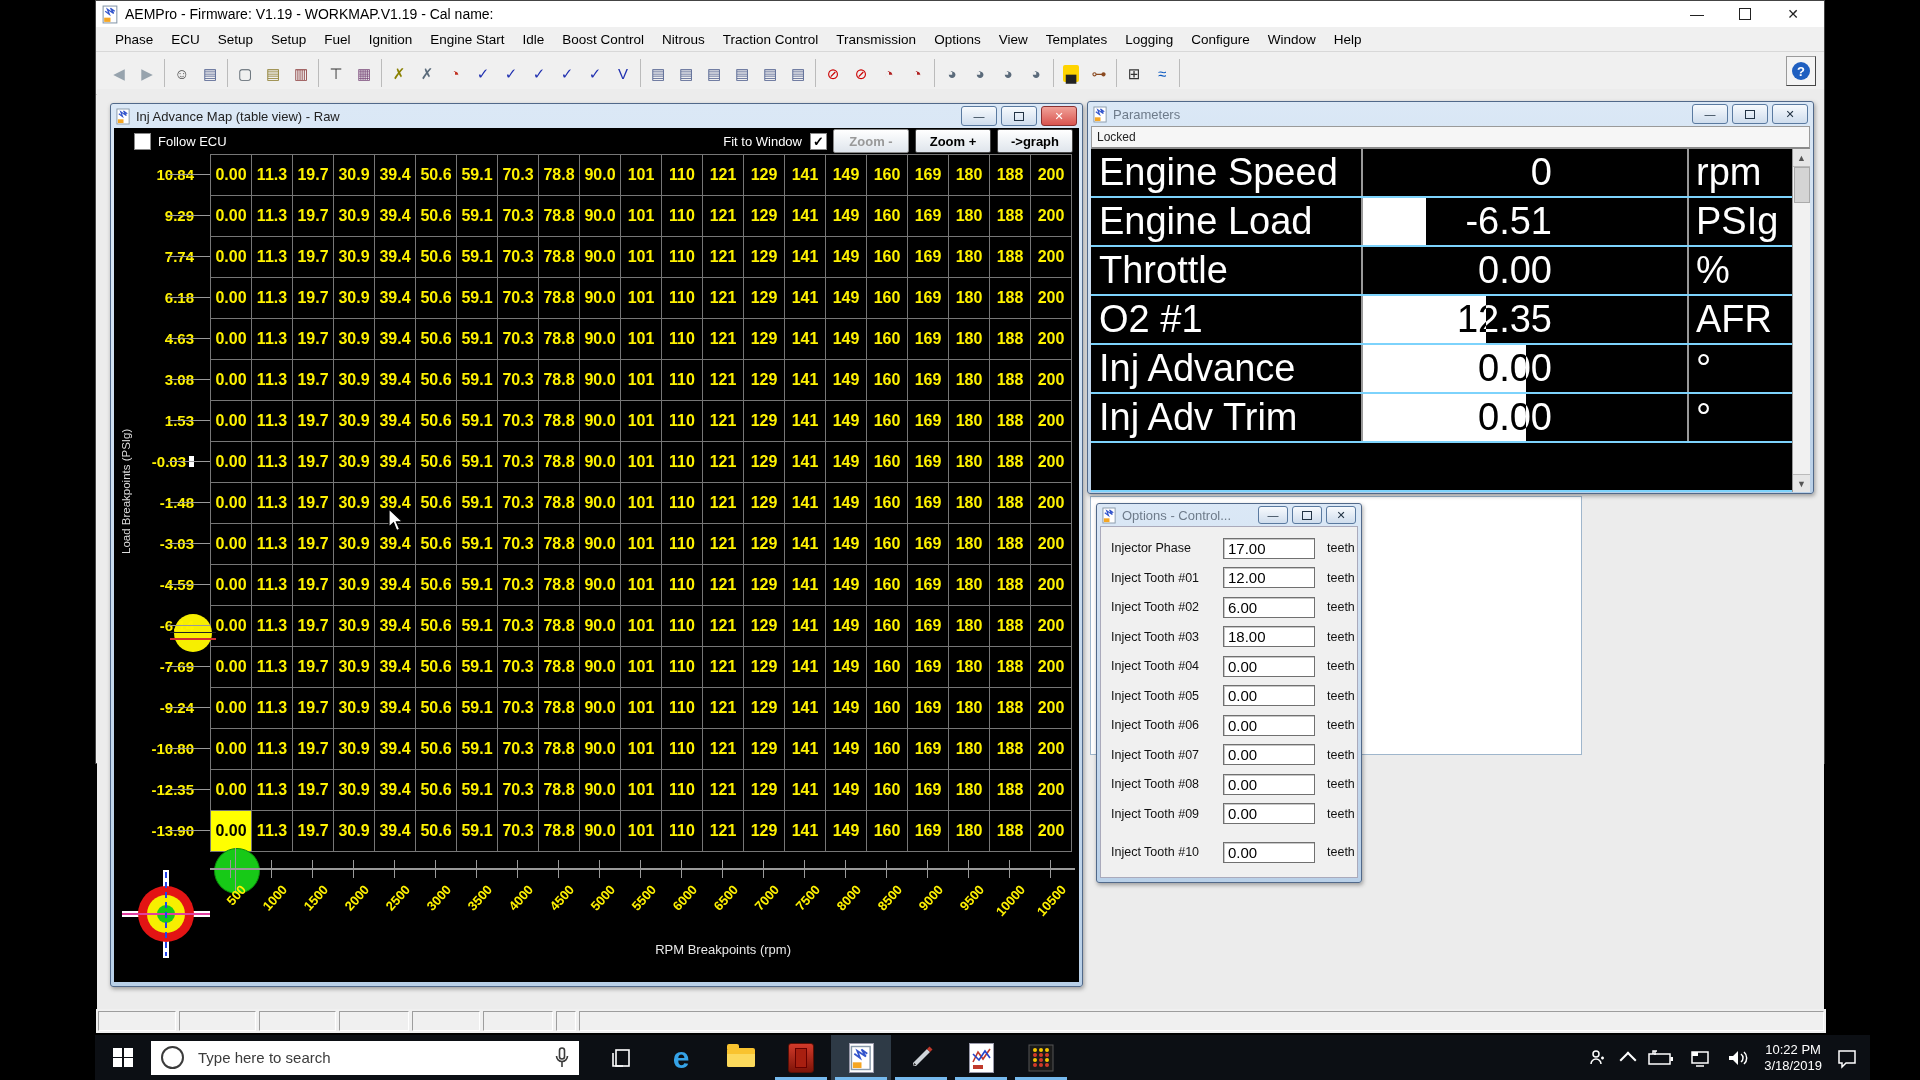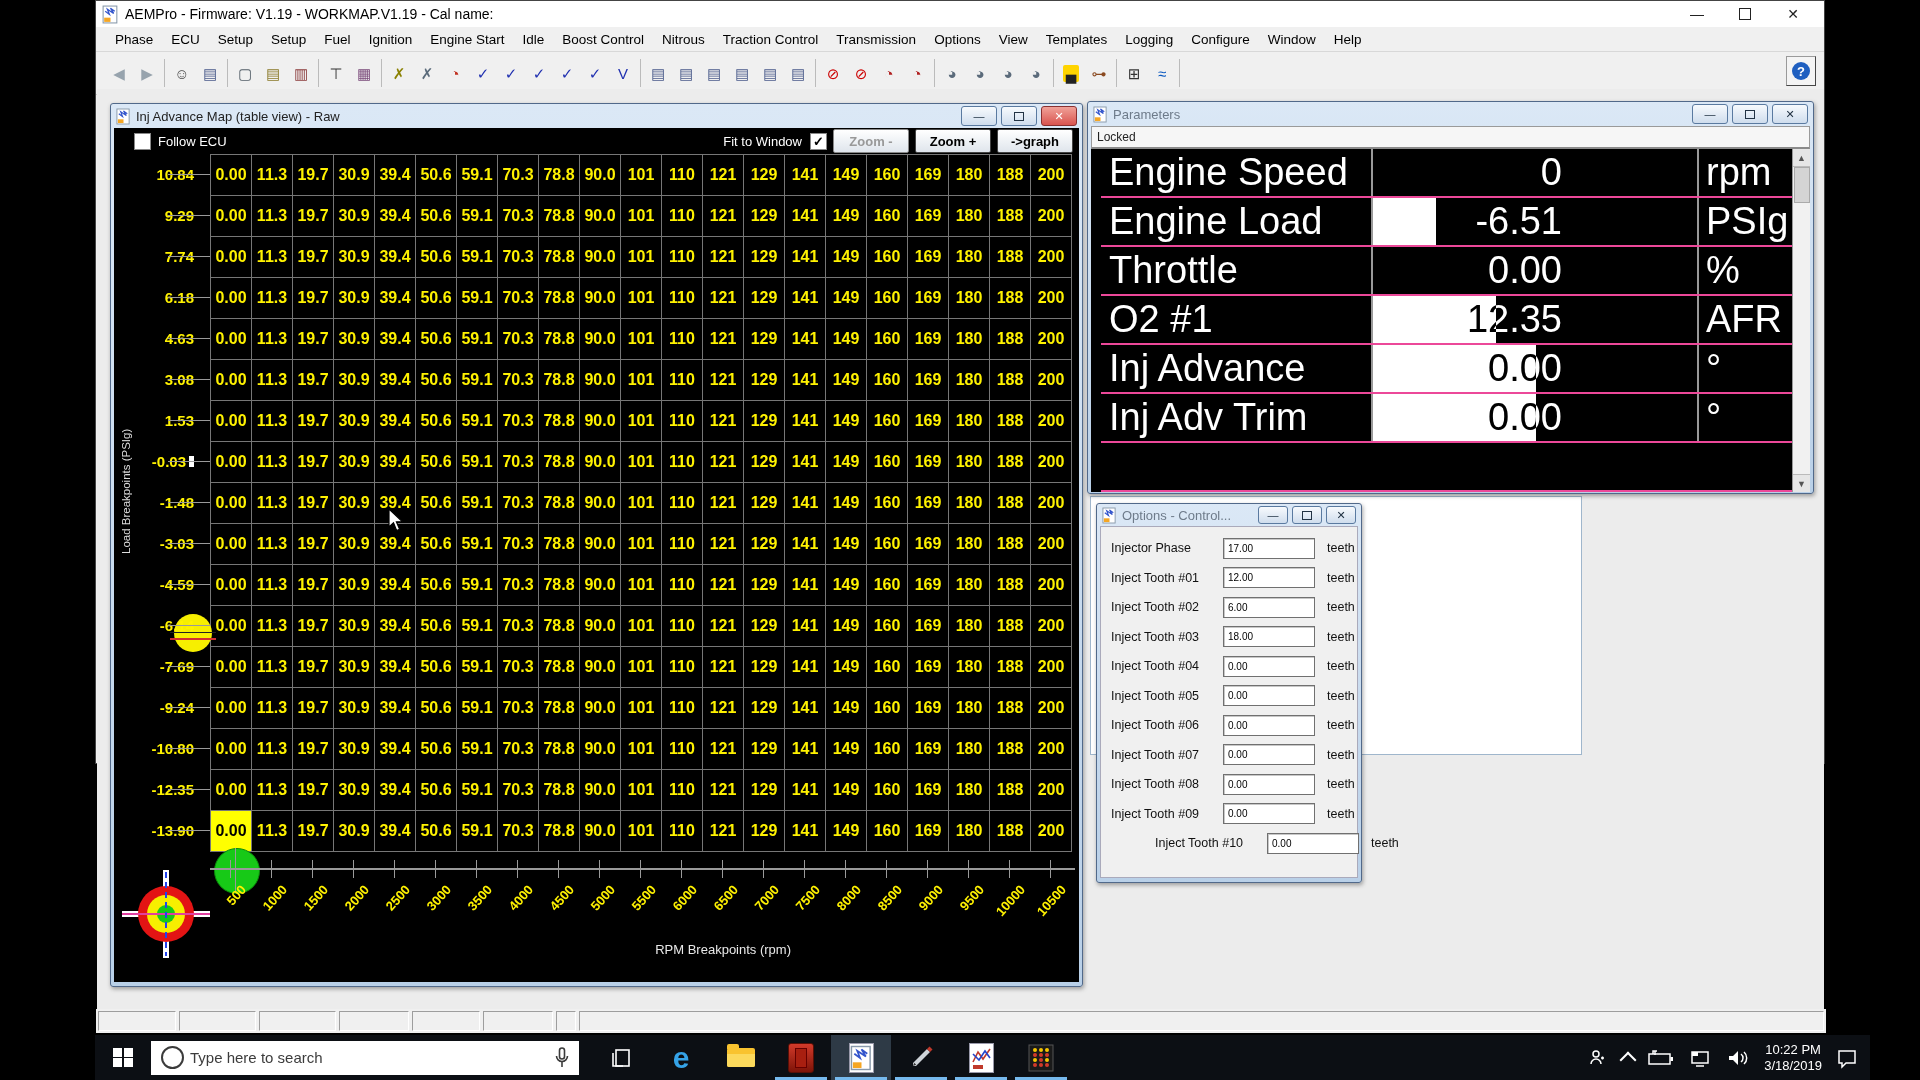--- a/index.html
+++ b/index.html
@@ -60,47 +60,47 @@
   .m-red{left:24px;top:732px;width:56px;height:56px;background:#e31414;}
   .m-yel2{left:33px;top:741px;width:38px;height:38px;background:#f7ef00;}
   .m-grn2{left:43px;top:751px;width:18px;height:18px;background:#17c917;}
   .bull-mag{position:absolute;left:8px;top:759px;width:88px;height:2px;background:#e040a0;}
   .bull-blue{position:absolute;left:51px;top:718px;width:2px;height:84px;background:repeating-linear-gradient(#2244ee 0 6px,transparent 6px 10px);}
   
   #param-win{left:990px;top:12px;width:727px;height:393px;}
   .locked-bar{height:20px;background:#f6f6f6;border:1px solid #9a9a9a;border-bottom:2px solid #8a8a8a;display:flex;align-items:center;font-size:12px;padding-left:5px;color:#222;}
   #param-body{position:relative;background:#000;height:343px;}
   #param-rows{position:absolute;left:0;top:0;right:17px;}
-  .p-row{display:grid;grid-template-columns:272px 326px auto;height:47px;border-bottom:2px solid #ec4899;color:#fff;font-size:38px;margin-left:10px;}
+  .p-row{display:grid;grid-template-columns:272px 326px auto;height:47px;border-bottom:2px solid #7dd3fc;color:#fff;font-size:38px;}
   .p-name{display:flex;align-items:center;padding-left:8px;border-right:2px solid #9a9a9a;white-space:nowrap;}
   .p-val{position:relative;border-right:2px solid #9a9a9a;display:flex;align-items:center;justify-content:flex-end;padding-right:135px;}
   .p-bar{position:absolute;left:0;top:0;bottom:0;background:#fff;}
   .pv{mix-blend-mode:difference;color:#fff;position:relative;}
   .p-unit{display:flex;align-items:center;padding-left:7px;}
   .vscroll{position:absolute;right:0;top:0;bottom:0;width:17px;background:#f1f1f1;border-left:1px solid #999;}
   .vs-btn{height:17px;display:flex;align-items:center;justify-content:center;font-size:9px;color:#555;background:#e6e6e6;border-bottom:1px solid #bbb;}
   .vs-btn.dn{position:absolute;bottom:0;left:0;right:0;border-top:1px solid #bbb;border-bottom:none;}
   .vs-thumb{position:absolute;top:18px;left:1px;width:14px;height:34px;background:#d4d4d4;border:1px solid #aaa;}
   
   #white-panel{position:absolute;left:993px;top:407px;width:490px;height:257px;background:#fff;border:1px solid #9fb6cc;}
   #opt-win{left:999px;top:414px;width:266px;height:380px;}
   #opt-body{background:#f0f0f0;height:352px;position:relative;border:1px solid #aab;box-sizing:border-box;}
   .o-row{position:absolute;left:0;width:100%;height:26px;display:flex;align-items:center;}
   .o-label{font-size:12.5px;color:#111;padding-left:10px;width:112px;}
-  .o-input{width:86px;height:19px;background:#fff;border:1px solid #707070;box-shadow:inset 1px 1px 0 #c8c8c8;font-size:10px;display:flex;align-items:center;padding-left:4px;color:#000;}
+  .o-input{width:86px;height:19px;background:#fff;border:1px solid #707070;box-shadow:inset 1px 1px 0 #c8c8c8;font-size:15px;display:flex;align-items:center;padding-left:4px;color:#000;}
   .o-unit{font-size:12.5px;color:#111;margin-left:12px;}
   
   .statusbar{position:absolute;left:0;top:1008px;width:1730px;height:24px;background:#f0f0f0;display:flex;gap:3px;padding:2px 2px 0 2px;box-sizing:border-box;}
   .seg{height:18px;border:1px solid;border-color:#9d9d9d #fff #fff #9d9d9d;background:#f0f0f0;}
   
   .taskbar{position:absolute;left:95px;top:1035px;width:1775px;height:45px;background:#0c0f14;display:flex;align-items:center;color:#fff;}
   .tb-start{width:56px;height:45px;display:flex;align-items:center;justify-content:center;}
   .winlogo{display:grid;grid-template-columns:9px 9px;grid-auto-rows:9px;gap:1.5px;}
   .winlogo i{background:#fff;display:block;}
-  .tb-search{width:408px;height:34px;background:#fff;display:flex;align-items:center;gap:6px;padding:0 10px;color:#444;}
+  .tb-search{width:408px;height:34px;background:#fff;display:flex;align-items:center;gap:14px;padding:0 10px;color:#444;}
   .cortana{width:19px;height:19px;border:2.2px solid #3b3b3b;border-radius:50%;}
   .tb-search-text{font-size:15px;color:#3c3c3c;flex:1;}
   .tb-apps{display:flex;height:45px;margin-left:12px;}
   .tb-app{width:60px;height:45px;display:flex;align-items:center;justify-content:center;position:relative;}
   .tb-app.active{background:#2e3a46;}
   .tb-app.run::after{content:"";position:absolute;left:4px;right:4px;bottom:0;height:3px;background:#76b9ed;}
   .edge-e{color:#35a3e8;font-size:30px;font-weight:bold;}
   .folder{width:28px;height:19px;background:#f9c32f;border-radius:2px;position:relative;}
   .folder::before{content:"";position:absolute;left:0;top:-4px;width:12px;height:5px;background:#f9c32f;border-radius:2px 2px 0 0;}
   .folder::after{content:"";position:absolute;left:0;bottom:0;width:28px;height:13px;background:#fcd95c;border-radius:0 0 2px 2px;}
@@ -917,21 +917,21 @@
             <div class="o-row" style="top: 244px;">
               <span class="o-label">Inject Tooth #08</span>
               <div class="o-input">0.00</div>
               <span class="o-unit">teeth</span>
             </div>
             <div class="o-row" style="top: 273.5px;">
               <span class="o-label">Inject Tooth #09</span>
               <div class="o-input">0.00</div>
               <span class="o-unit">teeth</span>
             </div>
-            <div class="o-row" style="top: 303px; margin-left: 44px;">
+            <div class="o-row" style="top: 312px;">
               <span class="o-label">Inject Tooth #10</span>
               <div class="o-input">0.00</div>
               <span class="o-unit">teeth</span>
             </div>
           </div>
       </div>
 
     </div>
 
     <div class="statusbar">

